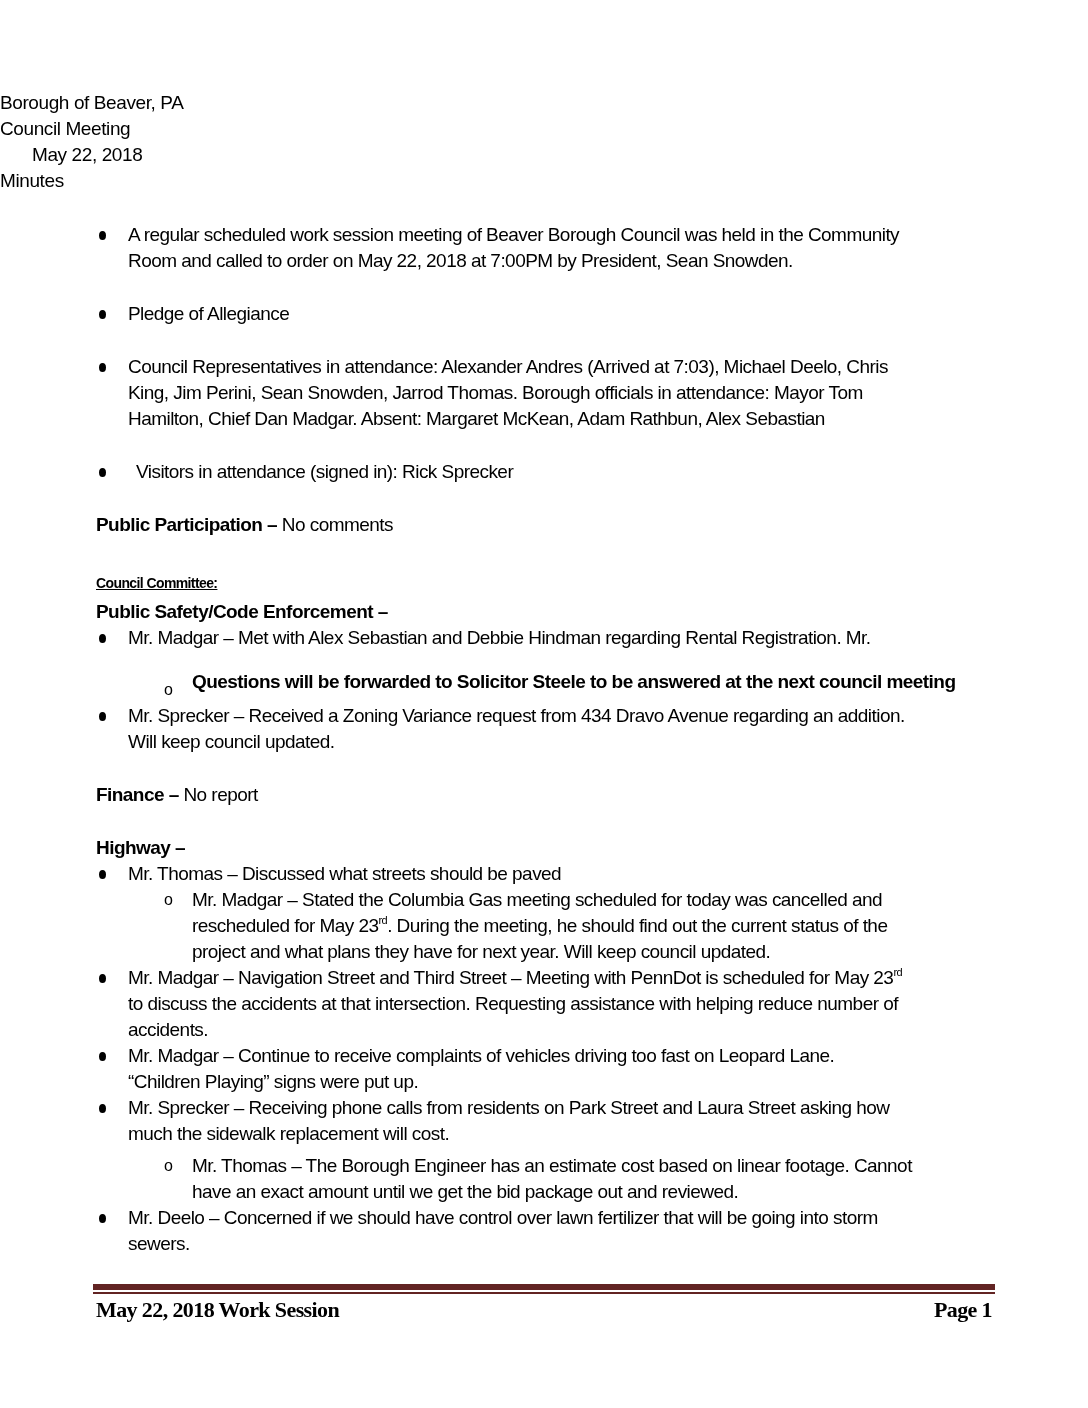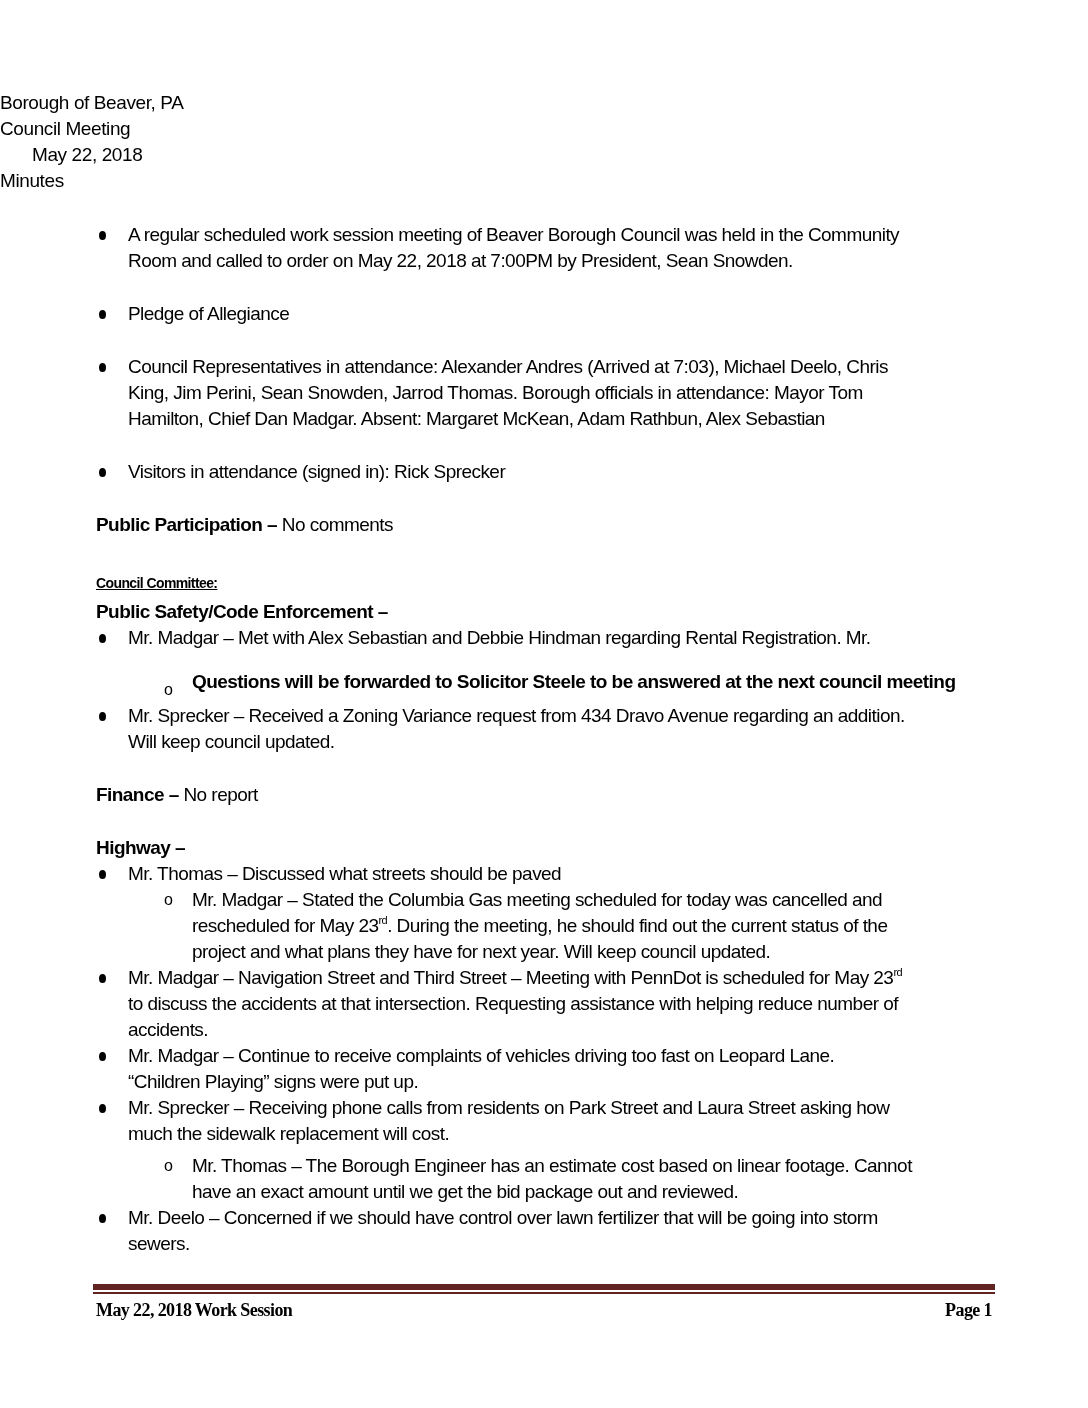--- a/index.html
+++ b/index.html
@@ -25,21 +25,21 @@
     font-family: "Liberation Sans", sans-serif;
   }
   sup { font-size: 11px; line-height: 0; vertical-align: super; position: relative; top: -1px; }
   .sec-head {
     position: absolute; left: 96px; font-size: 14px; font-weight: bold;
     text-decoration: underline; letter-spacing: -0.6px; line-height: 28px;
   }
   .rule-thick { position: absolute; left: 93px; width: 902px; top: 1284px; height: 6px; background: #622423; }
   .rule-thin  { position: absolute; left: 93px; width: 902px; top: 1292px; height: 2px; background: #622423; }
   .footer {
-    position: absolute; top: 1297px; font-size: 18px; font-weight: bold;
+    position: absolute; top: 1297px; font-size: 22px; font-weight: bold;
     font-family: "Liberation Serif", serif; letter-spacing: -0.6px; line-height: 26px;
   }
 </style>
 </head>
 <body>
 
 <div class="page">
 
   <div class="t center" style="top:90px;">Borough of Beaver, PA</div>
   <div class="t center" style="top:116px;">Council Meeting</div>
@@ -53,21 +53,21 @@
 
     <div class="bullet" style="left:99px; top:310px;"></div>
     <div class="t" style="left:128px; top:301px;">Pledge of Allegiance</div>
 
     <div class="bullet" style="left:99px; top:363px;"></div>
     <div class="t" style="left:128px; top:354px;">Council Representatives in attendance:   Alexander Andres (Arrived at 7:03), Michael Deelo, Chris</div>
     <div class="t" style="left:128px; top:380px;">King, Jim Perini, Sean Snowden, Jarrod Thomas.  Borough officials in attendance:  Mayor Tom</div>
     <div class="t" style="left:128px; top:406px;">Hamilton, Chief Dan Madgar.   Absent:  Margaret McKean,  Adam Rathbun, Alex Sebastian</div>
 
     <div class="bullet" style="left:99px; top:468px;"></div>
-    <div class="t" style="left:128px; top:459px;text-align:center;">Visitors in attendance (signed in):  Rick Sprecker</div>
+    <div class="t" style="left:136px; top:459px;text-align:center;">Visitors in attendance (signed in):  Rick Sprecker</div>
   </div>
 
   <div class="t" style="left:96px; top:512px;">
     <span class="b">Public Participation –</span><span> No comments</span>
   </div>
 
   <div class="sec-head" style="top:569px;">Council Committee:</div>
 
   <div class="t b" style="left:96px; top:599px;">Public Safety/Code Enforcement –</div>
 

